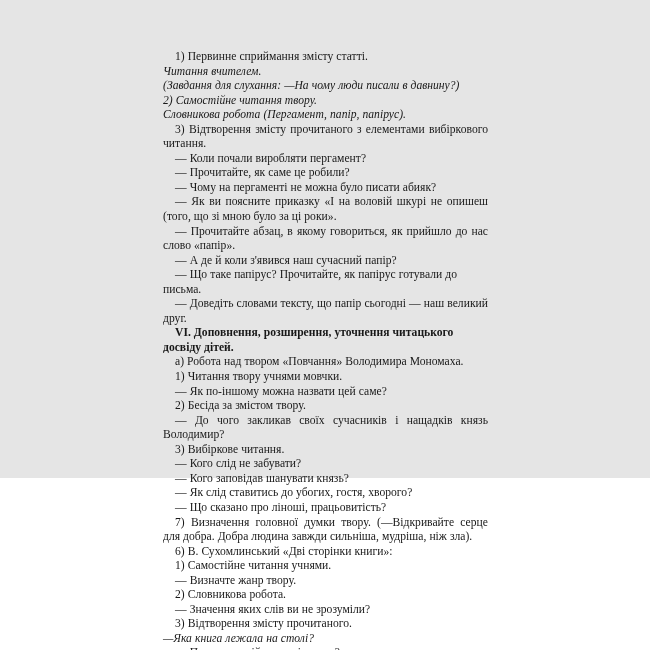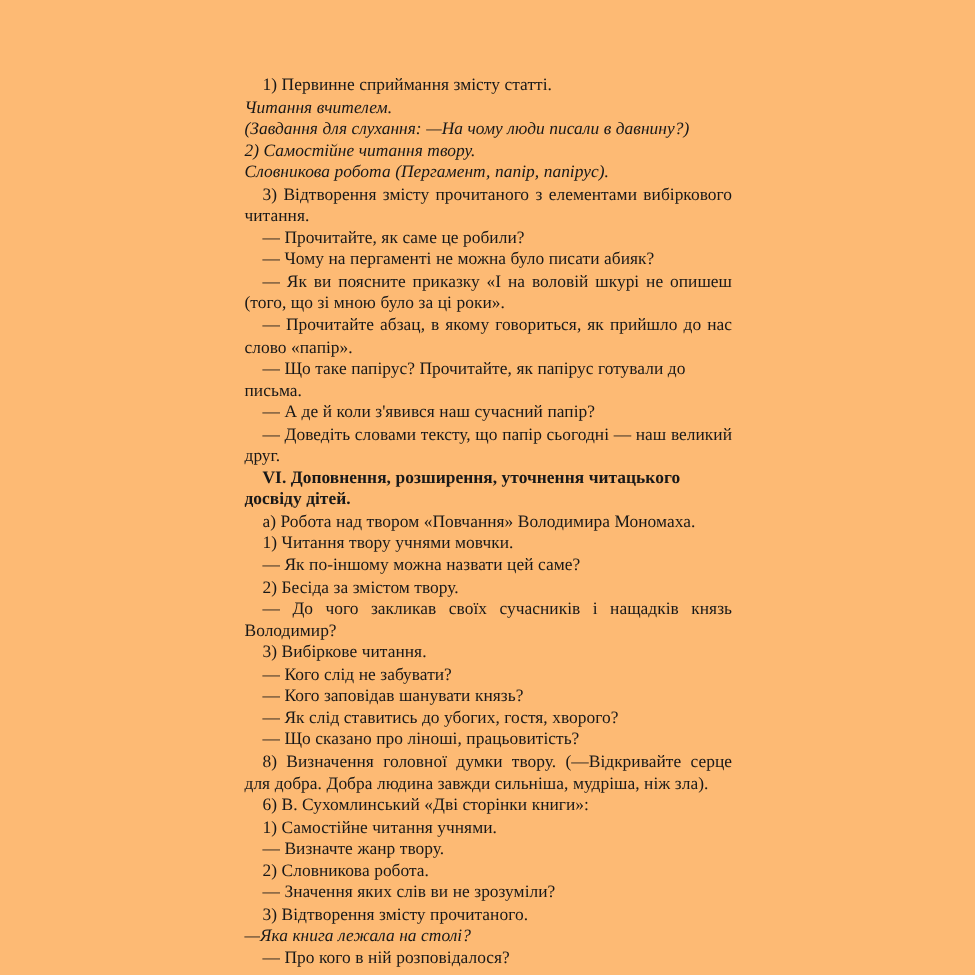--- a/index.html
+++ b/index.html
@@ -10,22 +10,22 @@
   body {
     width: 650px;
     height: 650px;
     font-family: "Liberation Serif", "DejaVu Serif", serif;
     color: #181818;
     overflow: hidden;
   }
   .page {
     position: relative;
     width: 650px;
-    height: 650px;
-    background: #fdba74;
+    height: 478px;
+    background: #e5e5e5;
   }
   .text-block {
     position: absolute;
     left: 163px;
     top: 50px;
     width: 325px;
   }
   p.line {
     margin: 0;
     padding: 0;
@@ -70,40 +70,41 @@
 
 <div class="page">
   <div class="text-block">
 
     <p class="line indent single">1) Первинне сприймання змісту статті.</p>
     <p class="line flush single italic">Читання вчителем.</p>
     <p class="line flush single">(Завдання для слухання: —На чому люди писали в давнину?)</p>
     <p class="line flush single">2) Самостійне читання твору.</p>
     <p class="line flush single">Словникова  робота (Пергамент, папір, папірус).</p>
     <p class="line indent">3) Відтворення змісту прочитаного з елементами вибіркового читання.</p>
+    <p class="line indent single">— Коли  почали виробляти пергамент?</p>
     <p class="line indent single">— Прочитайте, як саме це робили?</p>
     <p class="line indent single">— Чому на пергаменті не можна було писати абияк?</p>
     <p class="line indent">— Як ви  поясните приказку «І на воловій шкурі не опишеш (того, що зі мною було за ці роки».</p>
     <p class="line indent">— Прочитайте абзац, в якому говориться, як прийшло до нас слово «папір».</p>
+    <p class="line indent single">— А де й коли з'явився наш  сучасний папір?</p>
     <p class="line indent single">— Що таке папірус? Прочитайте, як папірус готували до письма.</p>
-    <p class="line indent single">— А де й коли з'явився наш  сучасний папір?</p>
     <p class="line indent">— Доведіть словами тексту, що папір сьогодні — наш великий друг.</p>
 
     <p class="line indent single bold">VI. Доповнення, розширення, уточнення читацького досвіду дітей.</p>
     <p class="line indent single">а) Робота над твором «Повчання» Володимира Мономаха.</p>
     <p class="line indent single">1) Читання твору учнями мовчки.</p>
     <p class="line indent single">— Як по-іншому можна  назвати цей саме?</p>
     <p class="line indent single">2) Бесіда за змістом твору.</p>
     <p class="line indent">— До чого закликав своїх сучасників і нащадків князь Володимир?</p>
     <p class="line indent single">3) Вибіркове читання.</p>
     <p class="line indent single">— Кого слід не забувати?</p>
     <p class="line indent single">— Кого заповідав шанувати князь?</p>
     <p class="line indent single">— Як слід ставитись до убогих, гостя, хворого?</p>
     <p class="line indent single">— Що  сказано про ліноші, працьовитість?</p>
-    <p class="line indent">8) Визначення головної думки твору. (—Відкривайте  серце для добра. Добра людина завжди сильніша, мудріша, ніж зла).</p>
+    <p class="line indent">7) Визначення головної думки твору. (—Відкривайте  серце для добра. Добра людина завжди сильніша, мудріша, ніж зла).</p>
     <p class="line indent single">6) В. Сухомлинський «Дві сторінки книги»:</p>
     <p class="line indent single">1) Самостійне читання учнями.</p>
     <p class="line indent single">— Визначте жанр твору.</p>
     <p class="line indent single">2) Словникова робота.</p>
     <p class="line indent single">— Значення яких слів ви не зрозуміли?</p>
     <p class="line indent single">3) Відтворення змісту прочитаного.</p>
     <p class="line flush single">—Яка книга лежала на столі?</p>
     <p class="line indent single">— Про кого в ній розповідалося?</p>
 
   </div>

